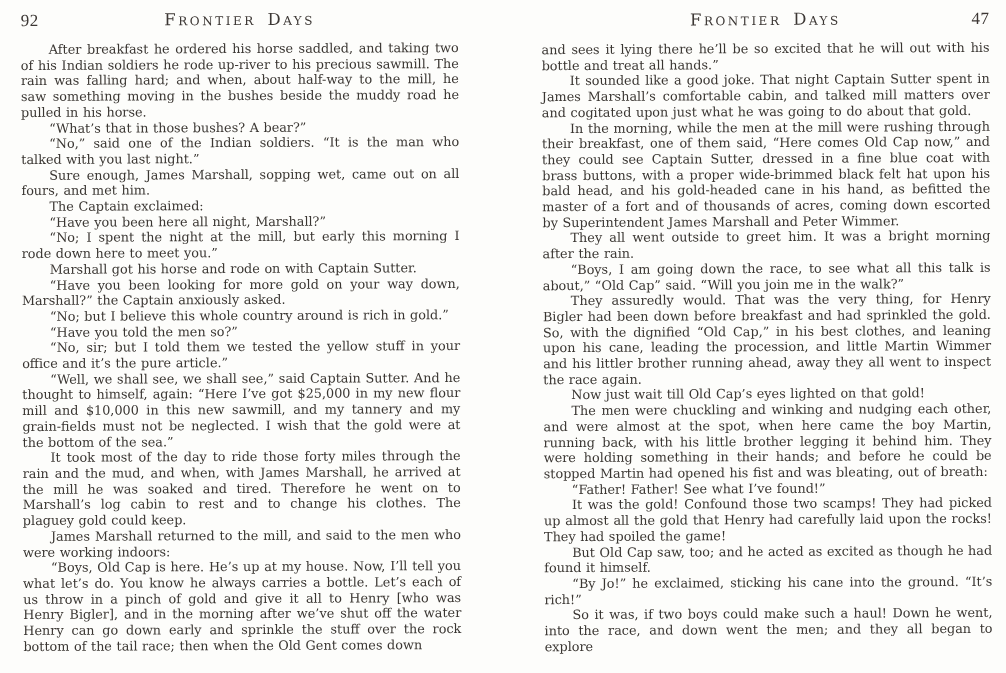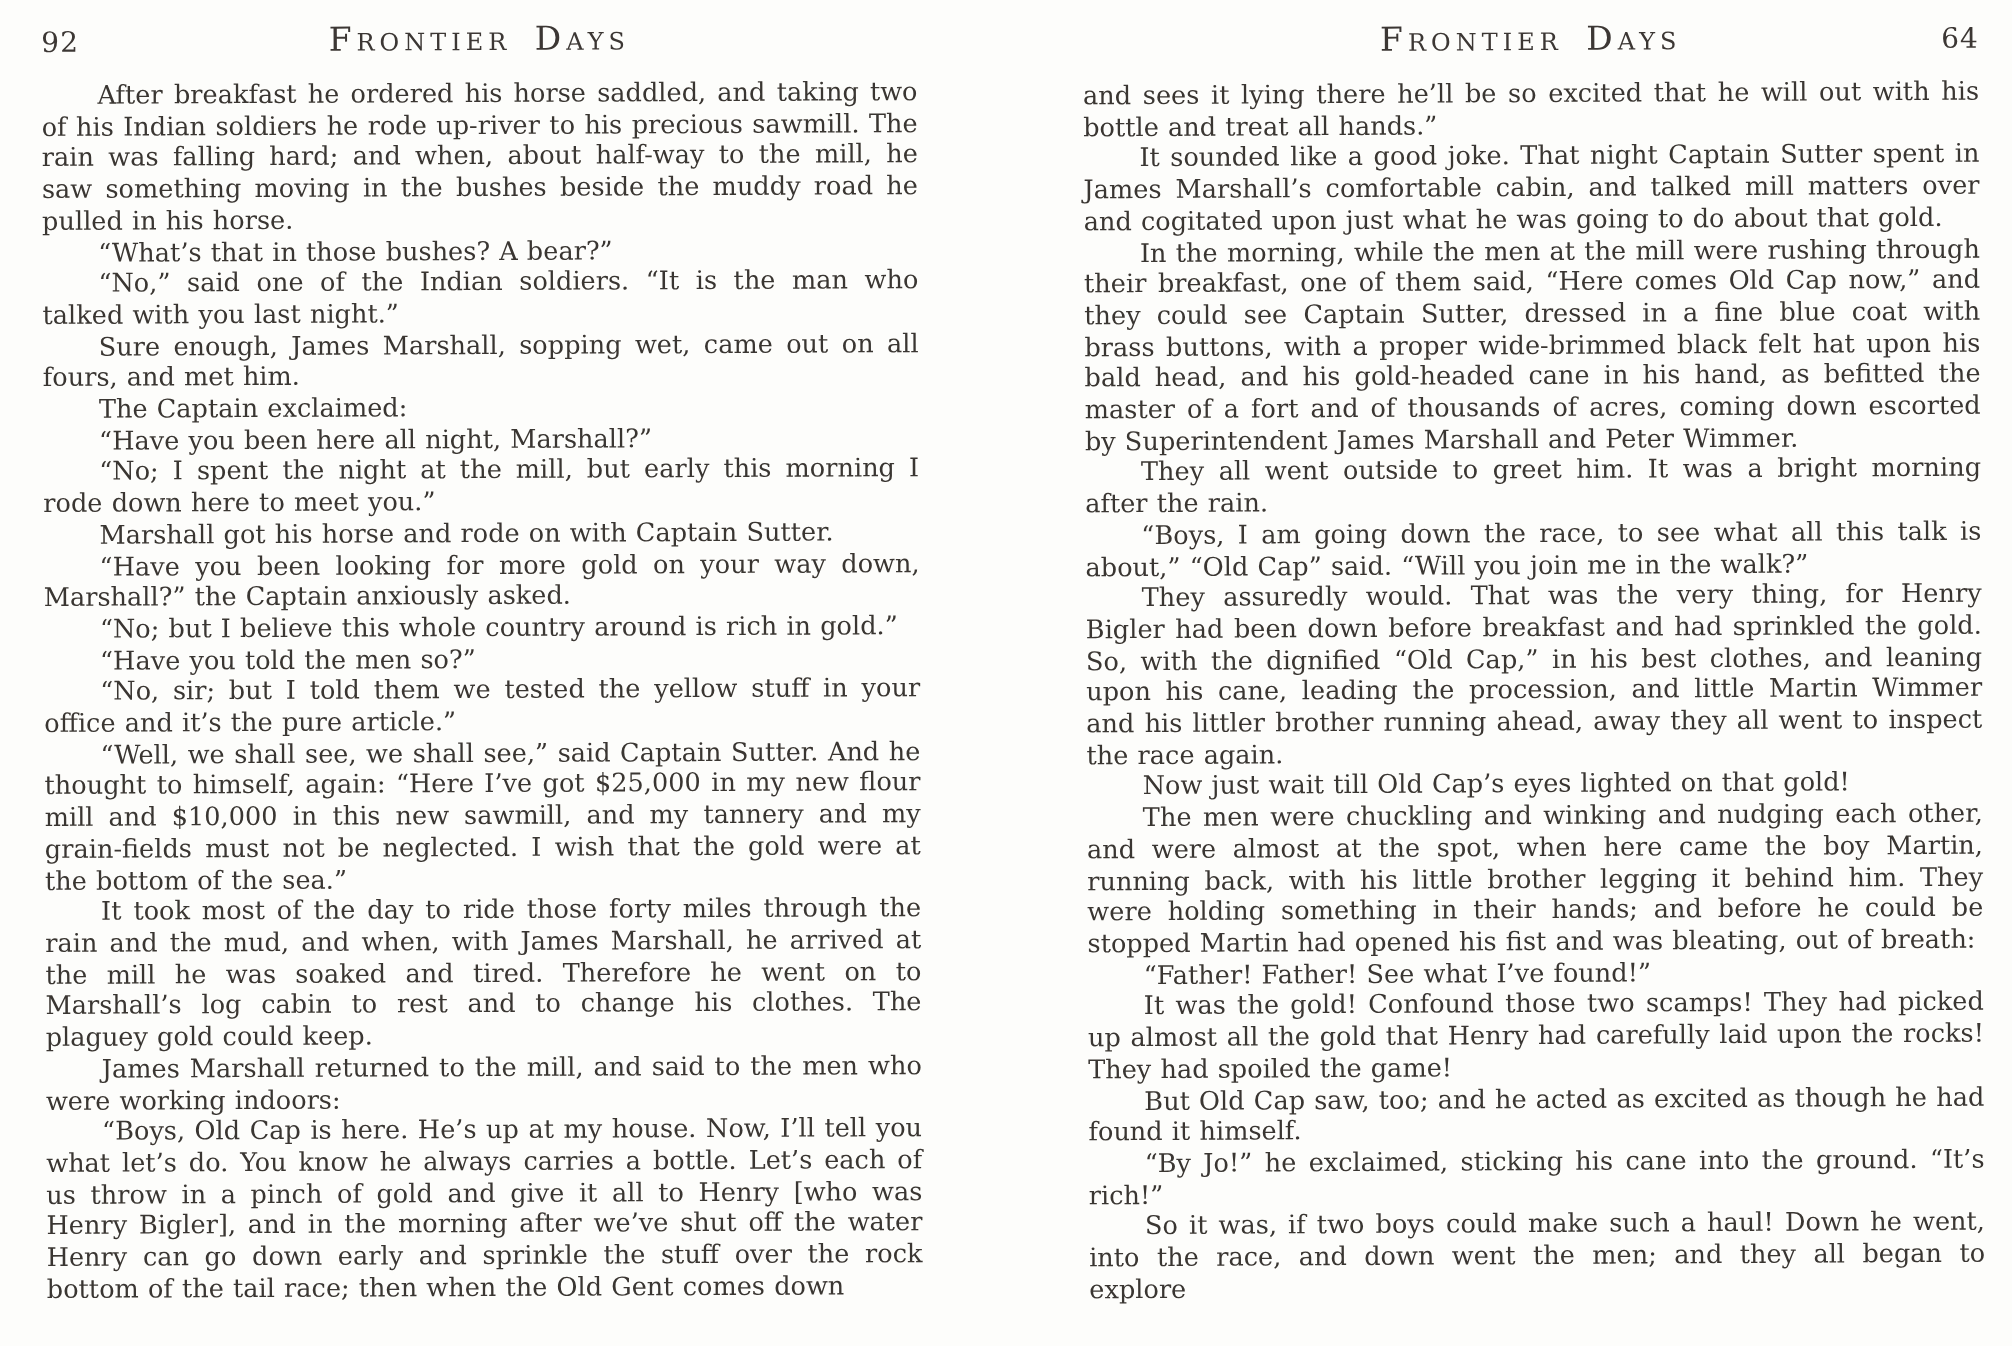--- a/index.html
+++ b/index.html
@@ -20,22 +20,23 @@
   .page-left  { left: 22px;  width: 438px; transform: rotate(-0.25deg); }
   .page-right { left: 543px; width: 448px; transform: rotate(-0.3deg); }
   .running-head {
     display: flex;
     align-items: baseline;
     margin-bottom: 11px;
     color: #3c3734;
   }
   .folio {
     width: 40px;
-    font-size: 14px;
+    font-size: 17px;
     letter-spacing: 0.5px;
+    font-family: Liberation Serif, serif;
   }
   .page-right .folio { text-align: right; }
   .running-title {
     flex: 1;
     text-align: center;
     font-variant: small-caps;
     font-size: 16.5px;
     letter-spacing: 2.5px;
     word-spacing: 4px;
   }
@@ -95,21 +96,21 @@
       <p class="para">James Marshall returned to the mill, and said to the men who were working indoors:</p>
 
       <p class="para">“Boys, Old Cap is here. He’s up at my house. Now, I’ll tell you what let’s do. You know he always carries a bottle. Let’s each of us throw in a pinch of gold and give it all to Henry [who was Henry Bigler], and in the morning after we’ve shut off the water Henry can go down early and sprinkle the stuff over the rock bottom of the tail race; then when the Old Gent comes down</p>
     </div>
 </section>
 
 <section class="page page-right">
   <header class="running-head">
     <span class="folio"></span>
     <span class="running-title">Frontier Days</span>
-    <span class="folio">64</span>
+    <span class="folio">47</span>
   </header>
   <div class="body-text">
     <p class="para continuation">and sees it lying there he’ll be so excited that he will out with his bottle and treat all hands.”</p>
     <span>
       
     
         <p class="para">It sounded like a good joke. That night Captain Sutter spent in James Marshall’s comfortable cabin, and talked mill matters over and cogitated upon just what he was going to do about that gold.</p>
       
         <p class="para">In the morning, while the men at the mill were rushing through their breakfast, one of them said, “Here comes Old Cap now,” and they could see Captain Sutter, dressed in a fine blue coat with brass buttons, with a proper wide-brimmed black felt hat upon his bald head, and his gold-headed cane in his hand, as befitted the master of a fort and of thousands of acres, coming down escorted by Superintendent James Marshall and Peter Wimmer.</p>
       

